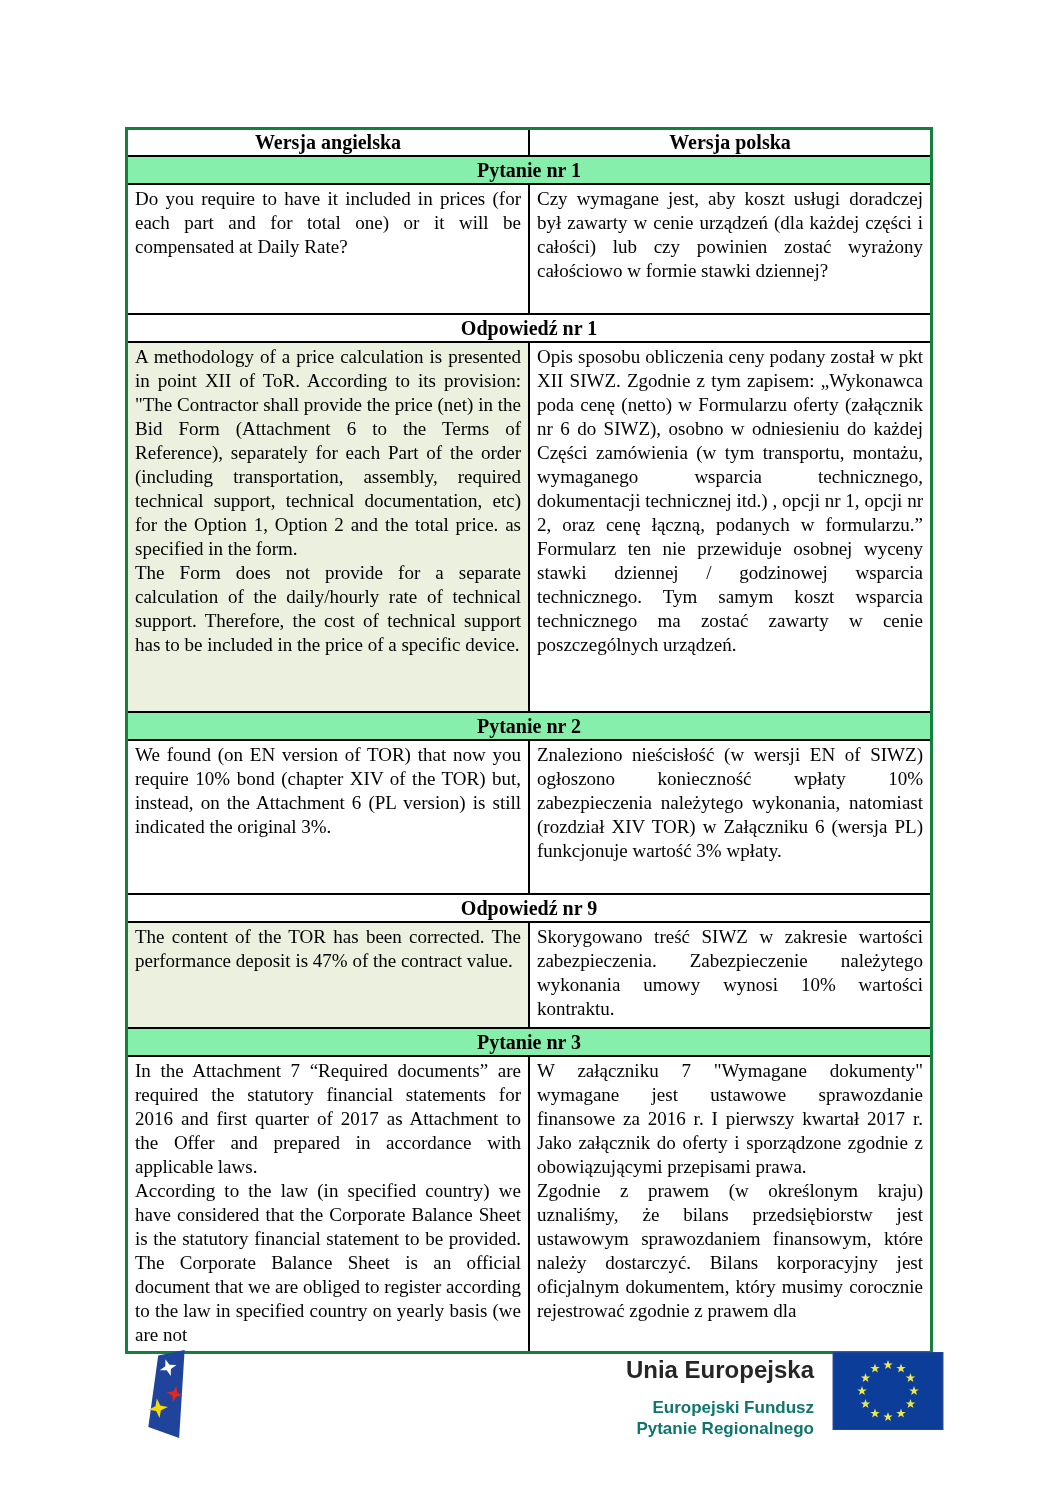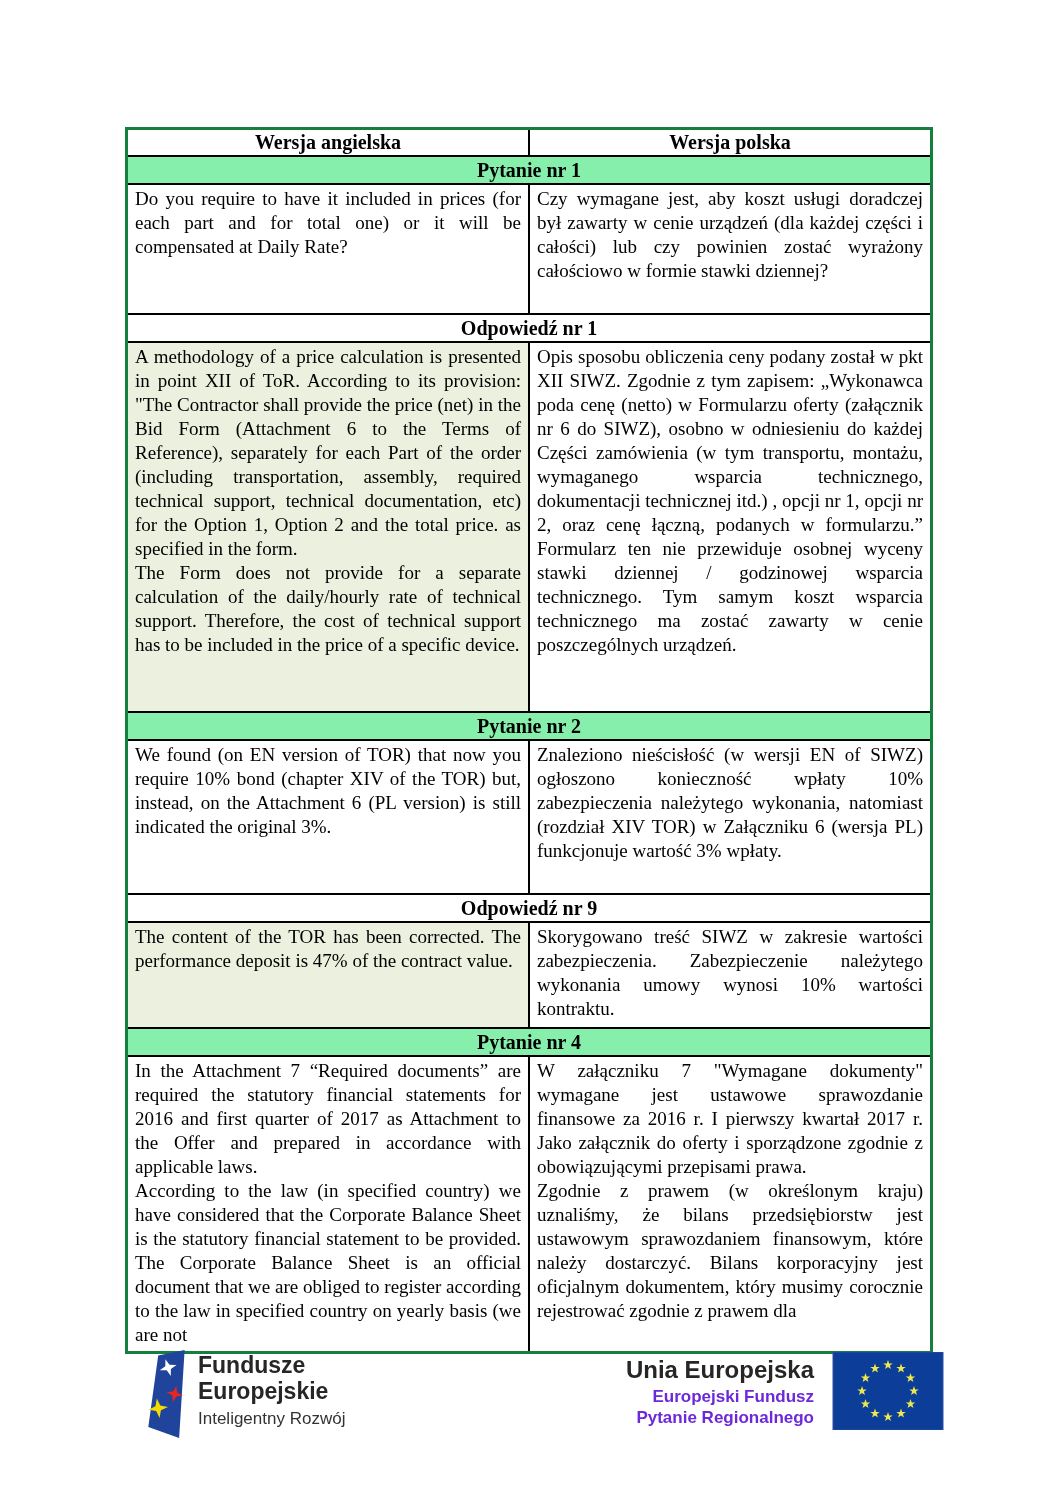--- a/index.html
+++ b/index.html
@@ -29,21 +29,21 @@
         font-family:"Liberation Sans", sans-serif;}
   .fe-logo{position:absolute;left:148px;top:2px;display:flex;}
   .fe-flag{width:38px;height:88px;}
   .fe-text{margin-left:12px;padding-top:2px;}
   .fe-title{font-size:23px;font-weight:bold;line-height:26px;color:#262626;}
   .fe-sub{font-size:17px;color:#333;margin-top:5px;}
 
   .eu-logo{position:absolute;left:512px;top:4px;display:flex;}
   .eu-text{width:302px;text-align:right;padding-top:4px;}
   .eu-title{font-size:24px;font-weight:bold;line-height:27px;color:#262626;}
-  .eu-sub{font-size:17px;font-weight:bold;color:#6d28d9;line-height:21px;margin-top:3px;}
+  .eu-sub{font-size:17px;font-weight:bold;color:#0f766e;line-height:21px;margin-top:14px;}
   .eu-flag{margin-left:18px;width:112px;height:78px;}
 </style>
 </head>
 <body>
 
 <div class="page">
 
   <table class="qa-table">
     <colgroup>
         <col style="width:50%">
@@ -98,21 +98,21 @@
       <tr class="h-a2">
         <td class="answer">
           <div class="cell-inner">The content of the TOR has been corrected. The performance deposit is 47% of the contract value.</div>
         </td>
         <td>
           <div class="cell-inner">Skorygowano treść SIWZ w zakresie wartości zabezpieczenia. Zabezpieczenie należytego wykonania umowy wynosi 10% wartości kontraktu.</div>
         </td>
       </tr>
 
       <tr>
-        <td colspan="2" class="band gray">Pytanie nr 4</td>
+        <td colspan="2" class="band gray">Pytanie nr 3</td>
       </tr>
       <tr class="h-q3">
         <td>
           <div class="cell-inner">In the Attachment 7 “Required documents” are required the statutory financial statements for 2016 and first quarter of 2017 as Attachment to the Offer and prepared in accordance with applicable laws.
 According to the law (in specified country) we have considered that the Corporate Balance Sheet is the statutory financial statement to be provided. The Corporate Balance Sheet is an official document that we are obliged to register according to the law in specified country on yearly basis (we are not</div>
         </td>
         <td>
           <div class="cell-inner">W załączniku 7 "Wymagane dokumenty" wymagane jest ustawowe sprawozdanie finansowe za 2016 r. I pierwszy kwartał 2017 r. Jako załącznik do oferty i sporządzone zgodnie z obowiązującymi przepisami prawa.
 Zgodnie z prawem (w określonym kraju) uznaliśmy, że bilans przedsiębiorstw jest ustawowym sprawozdaniem finansowym, które należy dostarczyć. Bilans korporacyjny jest oficjalnym dokumentem, który musimy corocznie rejestrować zgodnie z prawem dla</div>
         </td>
@@ -122,27 +122,20 @@
 
   <div class="footer">
 
     <div class="fe-logo">
       <svg class="fe-flag" viewBox="0 0 34 80">
         <polygon points="9,5 33,0 28,80 0,70" fill="#20439b"></polygon>
         <path d="M0,-8 L2,-2 L8,0 L2,2 L0,8 L-2,2 L-8,0 L-2,-2 Z" fill="#ffffff" transform="translate(18,16) rotate(-18)"></path>
         <path d="M0,-7.5 L1.9,-1.9 L7.5,0 L1.9,1.9 L0,7.5 L-1.9,1.9 L-7.5,0 L-1.9,-1.9 Z" fill="#e6261f" transform="translate(24,40) rotate(12)"></path>
         <path d="M0,-9 L2.2,-2.2 L9,0 L2.2,2.2 L0,9 L-2.2,2.2 L-9,0 L-2.2,-2.2 Z" fill="#f4dc00" transform="translate(9,53) rotate(-8)"></path>
       </svg>
-      <div class="fe-text">
-        <div class="fe-title">
-          <div>Fundusze</div>
-          <div>Europejskie</div>
-        </div>
-        <div class="fe-sub">Inteligentny Rozwój</div>
-      </div>
     </div>
 
     <div class="eu-logo">
       <div class="eu-text">
         <div class="eu-title">Unia Europejska</div>
         <div class="eu-sub">
           <div>Europejski Fundusz</div>
           <div>Pytanie Regionalnego</div>
         </div>
       </div>

